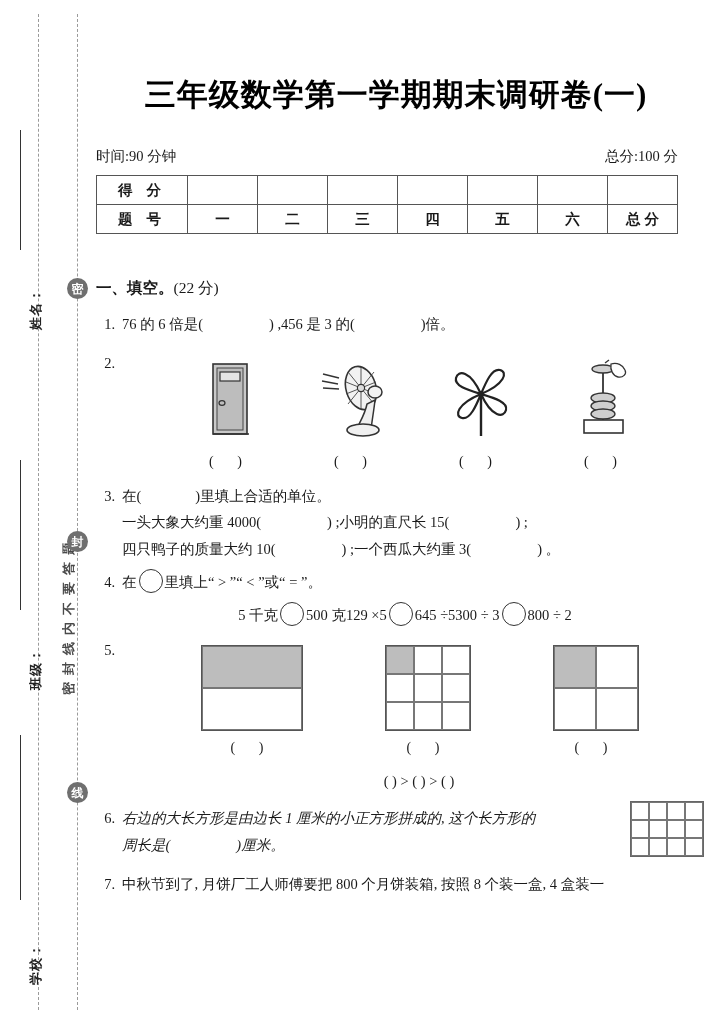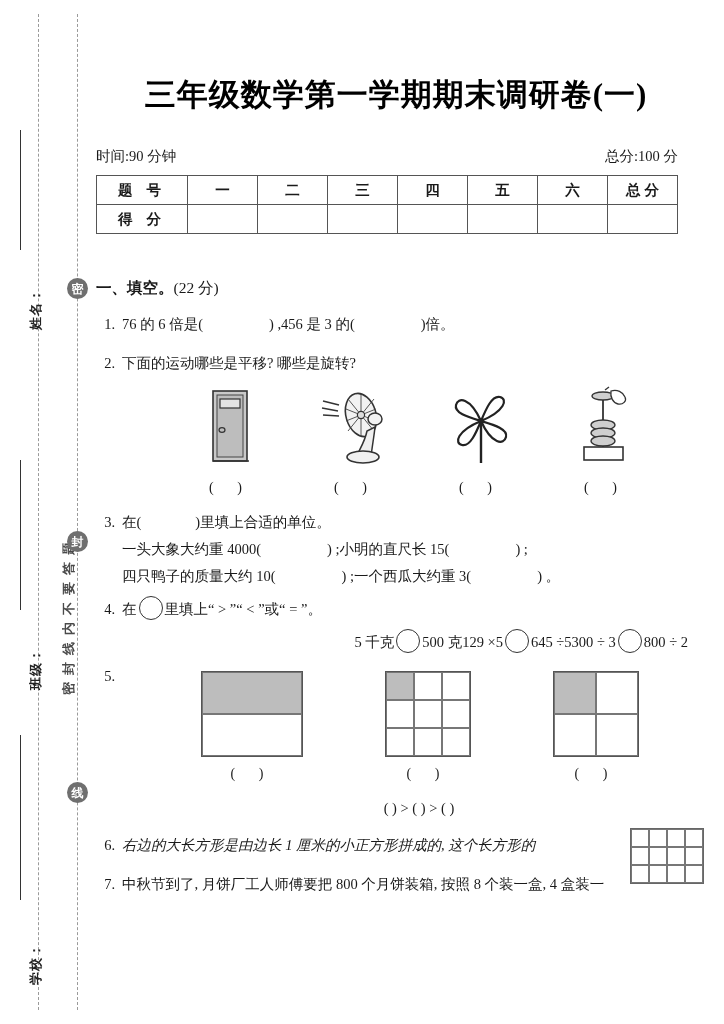--- a/index.html
+++ b/index.html
@@ -225,57 +225,56 @@
     <div class="title">三年级数学第一学期期末调研卷(一)</div>
 
     <div class="meta-row">
       <span>时间:90 分钟</span>
       <span>总分:100 分</span>
     </div>
 
     <table class="score">
       <tbody>
           <tr>
+        <td class="lab">得  分</td>
+        <td></td>
+        <td></td>
+        <td></td>
+        <td></td>
+        <td></td>
+        <td></td>
+        <td></td>
+      </tr>
+      <tr>
         <td class="lab">题  号</td>
         <td>一</td>
         <td>二</td>
         <td>三</td>
         <td>四</td>
         <td>五</td>
         <td>六</td>
         <td>总  分</td>
       </tr>
-      <tr>
-        <td class="lab">得  分</td>
-        <td></td>
-        <td></td>
-        <td></td>
-        <td></td>
-        <td></td>
-        <td></td>
-        <td></td>
-      </tr>
     </tbody>
       </table>
 
     <div class="sec-head">
       <span>一、填空。</span><span class="pts">(22 分)</span>
     </div>
 
     <div class="q">
       <div class="num">1.</div>
       <div class="body">
         <span>76 的 6 倍是(</span><span class="blank-l"></span><span>) ,456 是 3 的(</span><span class="blank-l"></span><span>)倍。</span>
       </div>
     </div>
 
     <div class="q">
       <div class="num">2.</div>
       <div class="body">
-        <span>下面的运动哪些是平移? 哪些是旋转?</span>
 
         <div class="fig-row">
 
           <div class="fig-cell">
             <svg width="52" height="78" viewBox="0 0 52 78">
               <rect x="8" y="4" width="34" height="70" fill="#c9c9c9" stroke="#333" stroke-width="1.6"></rect>
               <rect x="12" y="8" width="26" height="62" fill="#bdbdbd" stroke="#444" stroke-width="1"></rect>
               <rect x="15" y="12" width="20" height="9" fill="#e4e4e4" stroke="#333" stroke-width="1.2"></rect>
               <ellipse cx="17" cy="43" rx="3" ry="2.4" fill="none" stroke="#333" stroke-width="1.2"></ellipse>
               <line x1="8" y1="74" x2="44" y2="74" stroke="#333" stroke-width="1.6"></line>
@@ -352,21 +351,21 @@
         </div>
       </div>
     </div>
 
     <div class="q" style="margin-top:6px;">
       <div class="num">4.</div>
       <div class="body">
         <div>
           <span>在</span><span class="circ"></span><span>里填上“ &gt; ”“ &lt; ”或“ = ”。</span>
         </div>
-        <div style="display:flex; justify-content:flex-end; padding-right:8px; margin-top:6px;">
+        <div style="display:flex; justify-content:center; padding-right:8px; margin-top:6px;">
           <span><span>5 千克</span><span class="circ"></span><span>500 克</span></span>
           <span><span>129 ×5</span><span class="circ"></span><span>645 ÷5</span></span>
           <span><span>300 ÷ 3</span><span class="circ"></span><span>800 ÷ 2</span></span>
         </div>
       </div>
     </div>
 
     <div class="q" style="margin-top:8px;">
       <div class="num">5.</div>
       <div class="body">
@@ -407,20 +406,23 @@
         </div>
 
         <div class="cmp-row">(        ) &gt; (        ) &gt; (        )</div>
       </div>
     </div>
 
     <div class="q q6-wrap" style="margin-top:10px;">
       <div class="num">6.</div>
       <div class="body" style="padding-right:92px;font-style:italic;">
         <div>右边的大长方形是由边长 1 厘米的小正方形拼成的, 这个长方形的</div>
+        <div>
+          <span>周长是(</span><span class="blank-l"></span><span>)厘米。</span>
+        </div>
       </div>
       <div class="q6-grid">
         <div></div>
           <div></div>
           <div></div>
           <div></div>
         <div></div>
           <div></div>
           <div></div>
           <div></div>

